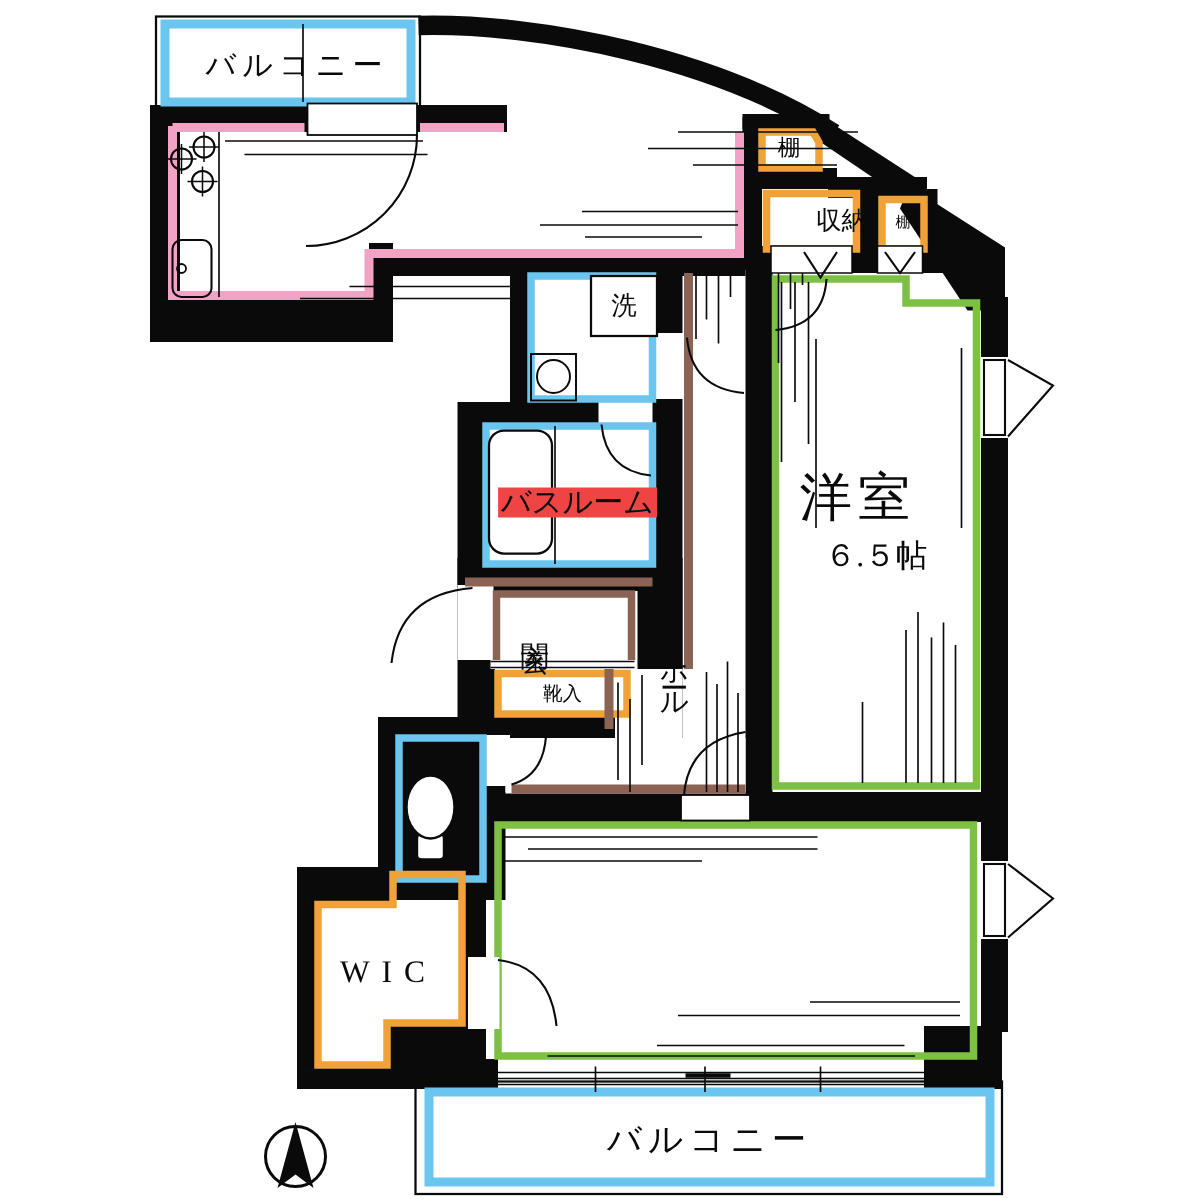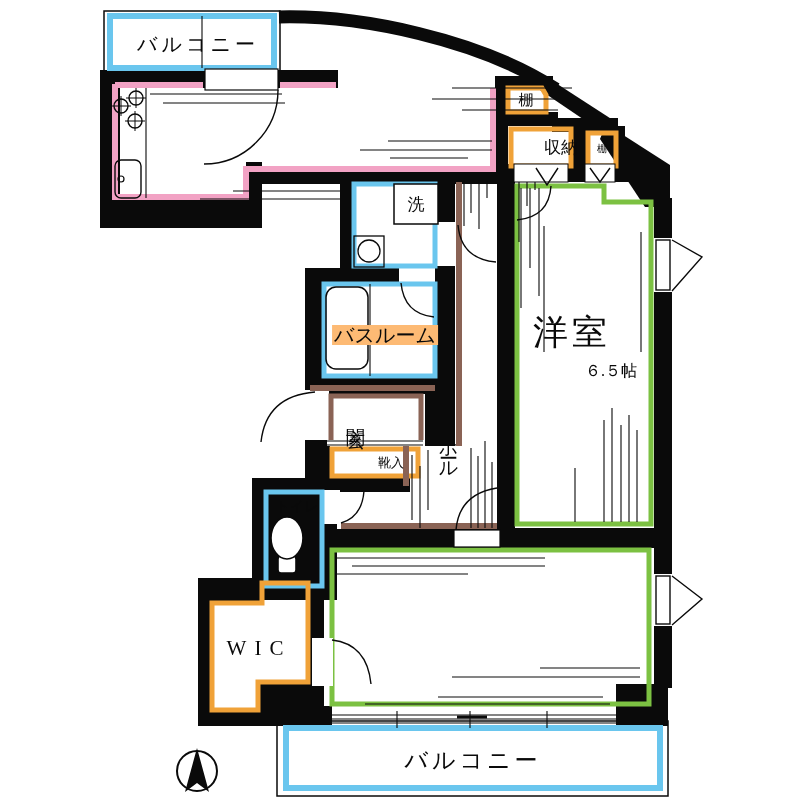--- a/index.html
+++ b/index.html
@@ -2,21 +2,21 @@
 <html><head>
 <meta charset="utf-8">
 <style>
   html,body{margin:0;padding:0;background:#fff;}
   #stage{position:relative;width:800px;height:800px;background:#fff;overflow:hidden;
          font-family:Liberation Serif, serif;}
   #plan{position:absolute;left:0;top:0;}
   .lbl{position:absolute;transform:translate(-50%,-50%);color:#0a0a0a;
        white-space:nowrap;line-height:1;z-index:5;}
   .vert{writing-mode:vertical-rl;text-orientation:upright;}
-  .bgw{background:#fdba74;padding:0 2px;}
+  .bgw{background:#ef4444;padding:0 2px;}
 </style>
 </head>
 <body>
 
 <div id="stage">
 
 <svg id="plan" width="800" height="800" viewBox="0 0 800 800">
 
   <g>
     <rect x="104" y="11" width="176" height="60" fill="none" stroke="#0a0a0a" stroke-width="1.5"></rect>
@@ -175,21 +175,21 @@
   </g>
 </svg>
 
 <div class="lbl" style="left:198px;top:44px;font-size:20px;letter-spacing:4px;">バルコニー</div>
 <div class="lbl" style="left:526px;top:100px;font-size:15px;">棚</div>
 <div class="lbl" style="left:561px;top:147px;font-size:17px;">収納</div>
 <div class="lbl" style="left:602px;top:149px;font-size:10px;">棚</div>
 <div class="lbl" style="left:416px;top:204px;font-size:17px;">洗</div>
 <div class="lbl bgw" style="left:385px;top:335px;font-size:20px;">バスルーム</div>
 <div class="lbl vert" style="left:356px;top:414px;font-size:19px;">玄関</div>
-<div class="lbl" style="left:391px;top:462px;font-size:13px;">靴入</div>
+<div class="lbl" style="left:375px;top:462px;font-size:13px;">靴入</div>
 <div class="lbl vert" style="left:449px;top:448px;font-size:19px;">ホール</div>
 <div class="lbl" style="left:297px;top:507px;font-size:14px;">トイレ</div>
 <div class="lbl" style="left:259px;top:648px;font-size:21px;letter-spacing:8px;">WIC</div>
 <div class="lbl" style="left:572px;top:332px;font-size:35px;letter-spacing:4px;">洋室</div>
-<div class="lbl" style="left:611px;top:371px;font-size:16px;">６.５帖</div>
+<div class="lbl" style="left:584px;top:371px;font-size:21px;">６.５帖</div>
 <div class="lbl" style="left:473px;top:760px;font-size:23px;letter-spacing:4px;">バルコニー</div>
 
 </div>
 
 </body></html>

